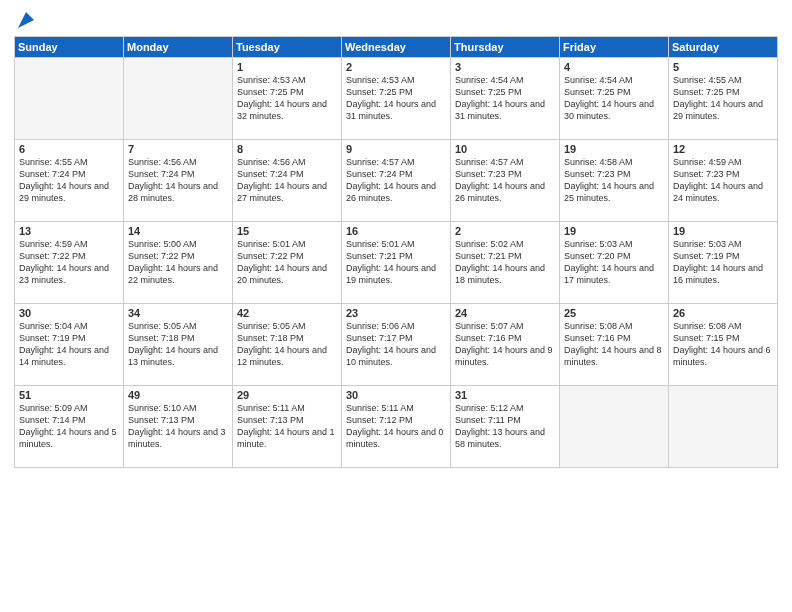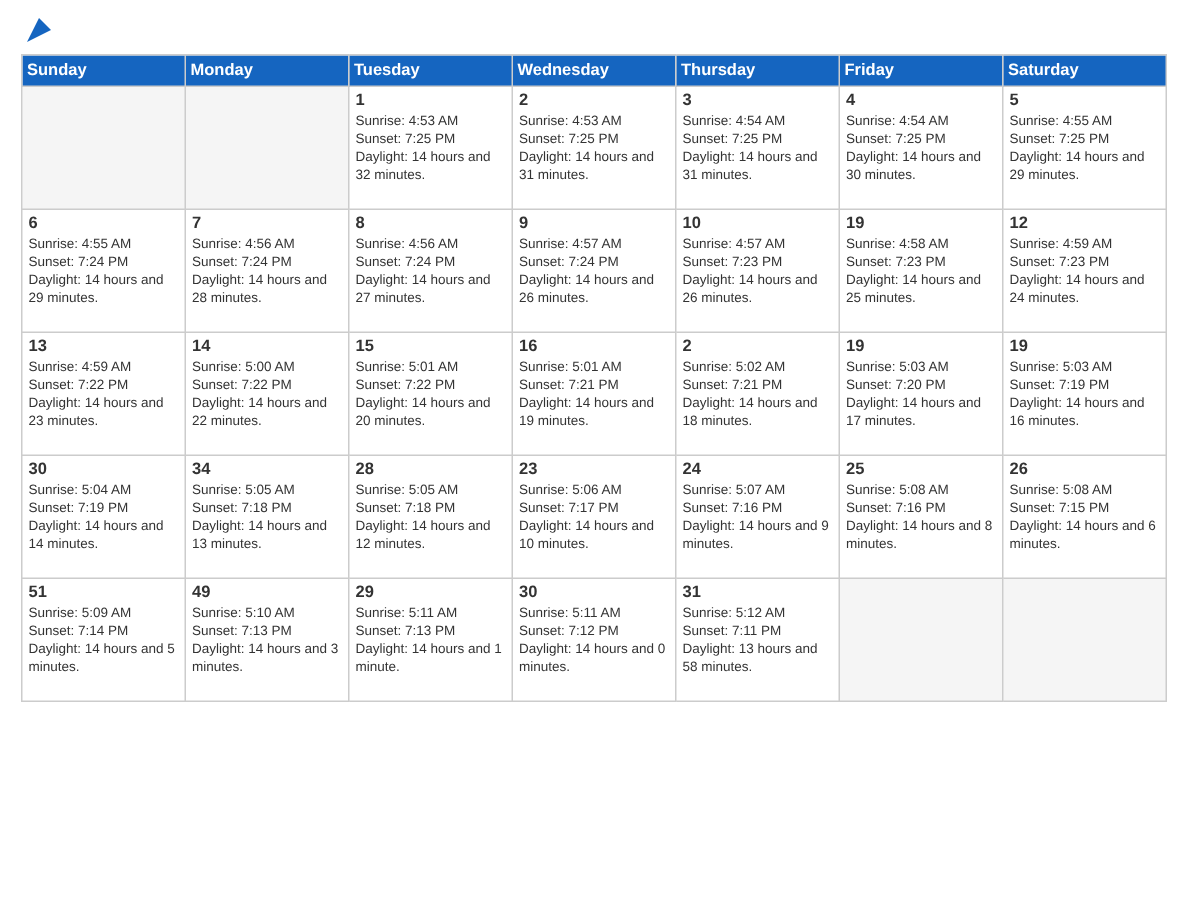--- a/index.html
+++ b/index.html
@@ -210,21 +210,21 @@
         <tr>
           <td>
             <span class="day-num">30</span>
             <div class="cell-info">Sunrise: 5:04 AM<br>Sunset: 7:19 PM<br>Daylight: 14 hours and 14 minutes.</div>
           </td>
           <td>
             <span class="day-num">34</span>
             <div class="cell-info">Sunrise: 5:05 AM<br>Sunset: 7:18 PM<br>Daylight: 14 hours and 13 minutes.</div>
           </td>
           <td>
-            <span class="day-num">28</span>
+            <span class="day-num">42</span>
             <div class="cell-info">Sunrise: 5:05 AM<br>Sunset: 7:18 PM<br>Daylight: 14 hours and 12 minutes.</div>
           </td>
           <td>
             <span class="day-num">23</span>
             <div class="cell-info">Sunrise: 5:06 AM<br>Sunset: 7:17 PM<br>Daylight: 14 hours and 10 minutes.</div>
           </td>
           <td>
             <span class="day-num">24</span>
             <div class="cell-info">Sunrise: 5:07 AM<br>Sunset: 7:16 PM<br>Daylight: 14 hours and 9 minutes.</div>
           </td>

